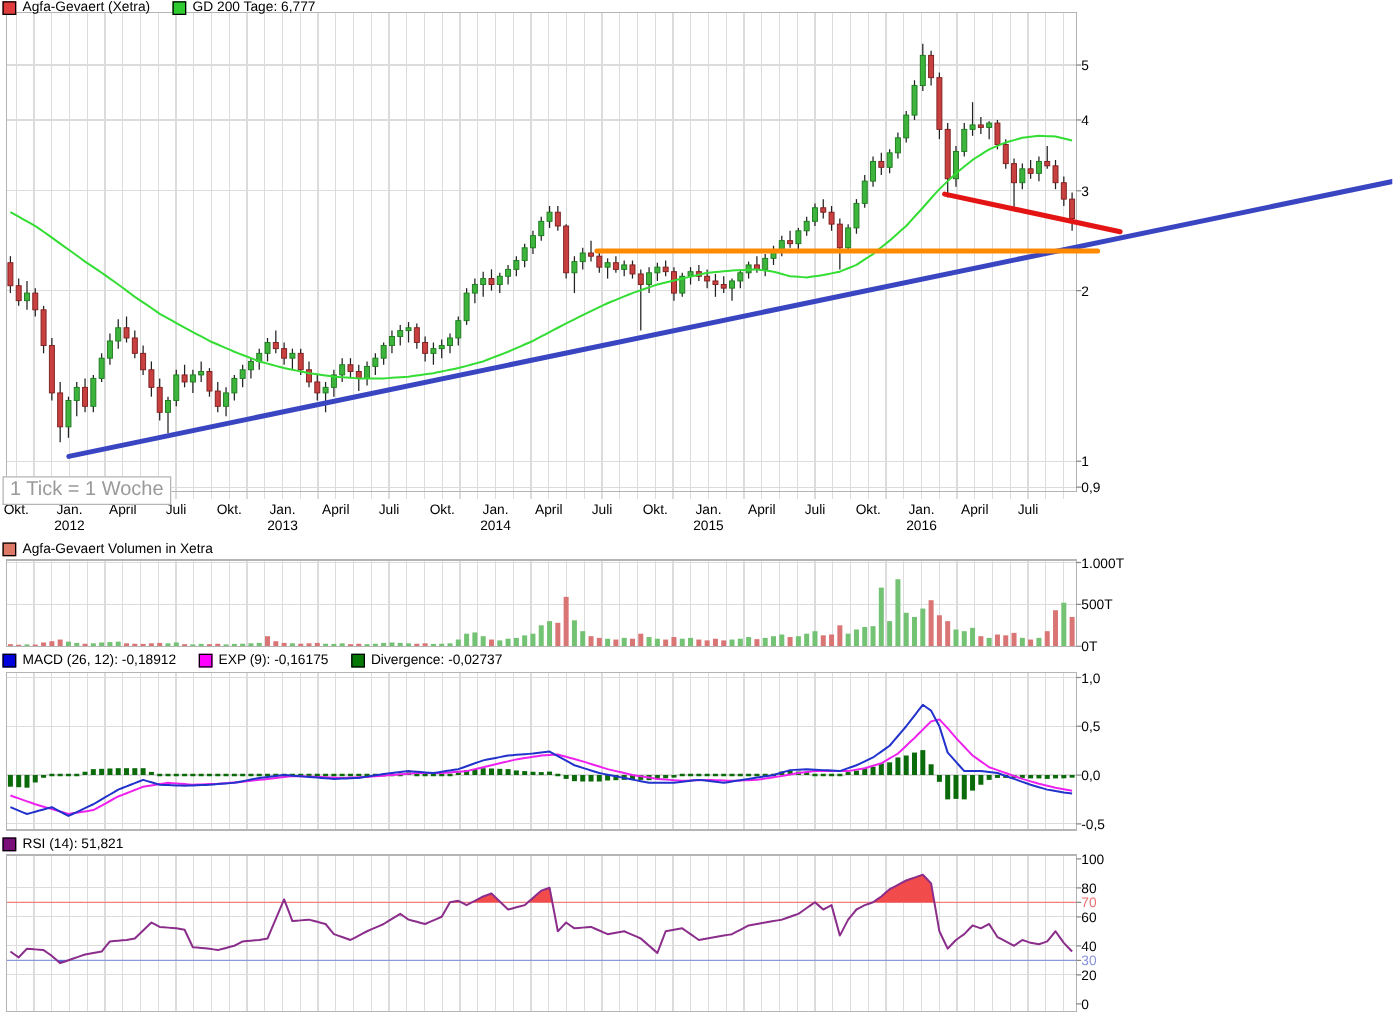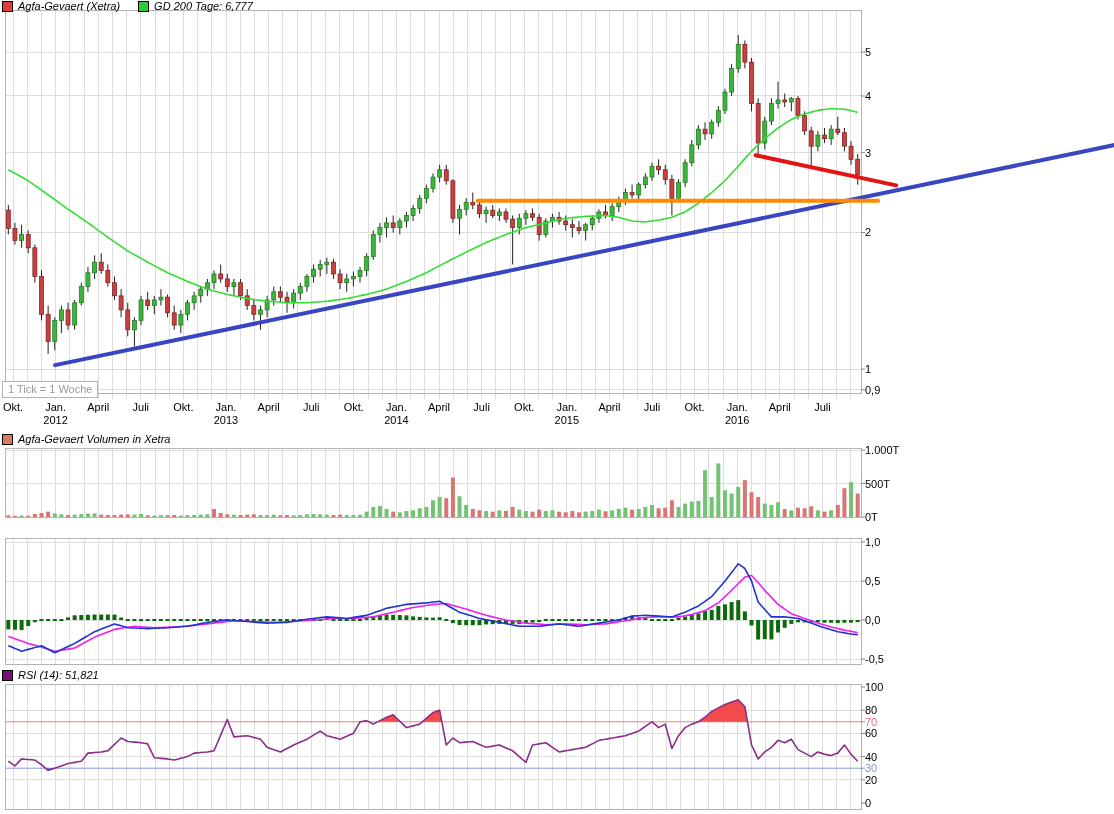--- a/index.html
+++ b/index.html
@@ -1,24 +1,24 @@
 <!DOCTYPE html>
 <html><head>
 <meta charset="utf-8">
 <style>
   html,body{margin:0;padding:0;background:#fff;}
   #stage{position:relative;width:1114px;height:814px;background:#fff;
          font-family:"Liberation Sans","DejaVu Sans",sans-serif;overflow:hidden;}
   #chartsvg{position:absolute;left:0;top:0;}
   .legend{position:absolute;left:2px;display:flex;column-gap:18px;align-items:center;
           font-size:11px;color:#000;line-height:11px;white-space:nowrap;}
-  .legend .item{display:flex;align-items:center;column-gap:5px;font-style:italic;}
+  .legend .item{display:flex;align-items:center;column-gap:5px;}
   .sw{display:inline-block;width:9px;height:9px;border:1px solid #000;box-sizing:content-box;}
   #footnote{position:absolute;left:2px;top:381px;border:1px solid #b4b4b4;background:#fff;
-            padding:1px 5px 2px 5px;font-size:11px;color:#9a9a9a;}
+            padding:1px 5px 2px 5px;font-size:16px;color:#9a9a9a;}
 </style>
 </head>
 <body>
 
 <div id="stage">
   <svg id="chartsvg" width="1114" height="814">
       <g stroke="#dcdcdc" stroke-width="1" shape-rendering="crispEdges">
         <line x1="13.00" y1="10" x2="13.00" y2="393"></line>
         <line x1="13.00" y1="448" x2="13.00" y2="517"></line>
         <line x1="13.00" y1="538" x2="13.00" y2="664"></line>
@@ -968,20 +968,34 @@
     </span>
   </div>
 
   <div class="legend" style="top:434px">
     <span class="item">
       <span class="sw" style="background: rgb(221, 119, 102);"></span>
       <span>Agfa-Gevaert Volumen in Xetra</span>
     </span>
   </div>
 
+  <div class="legend" style="top:523px">
+    <span class="item">
+      <span class="sw" style="background: rgb(0, 0, 221);"></span>
+      <span>MACD (26, 12): -0,18912</span>
+    </span>
+    <span class="item">
+      <span class="sw" style="background: rgb(255, 0, 255);"></span>
+      <span>EXP (9): -0,16175</span>
+    </span>
+    <span class="item">
+      <span class="sw" style="background: rgb(6, 120, 6);"></span>
+      <span>Divergence: -0,02737</span>
+    </span>
+  </div>
 
   <div class="legend" style="top:670px">
     <span class="item">
       <span class="sw" style="background: rgb(122, 13, 122);"></span>
       <span>RSI (14): 51,821</span>
     </span>
   </div>
 
   <div id="footnote">1 Tick = 1 Woche</div>
 </div>

